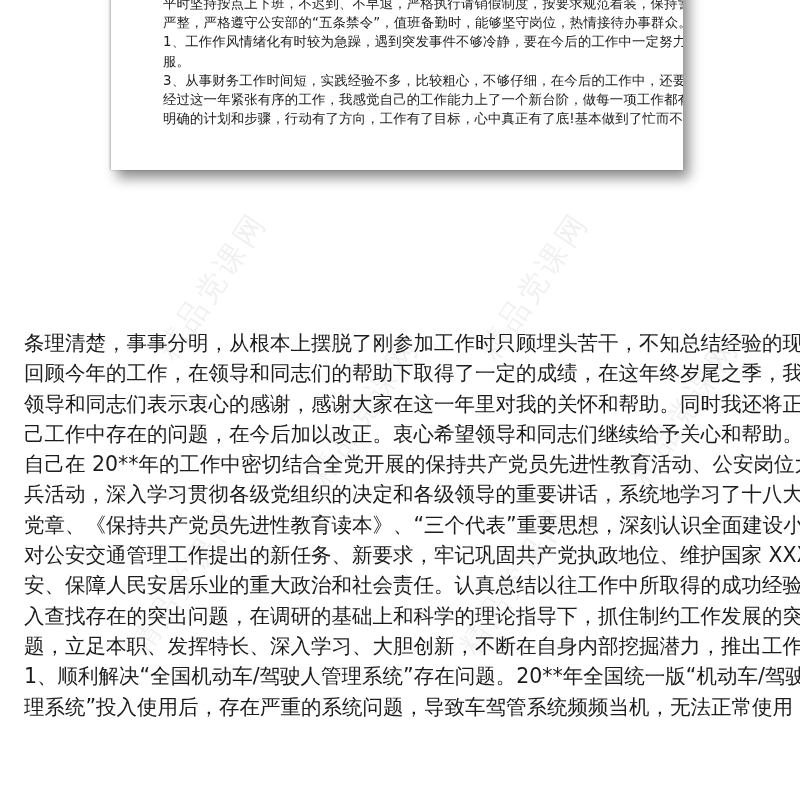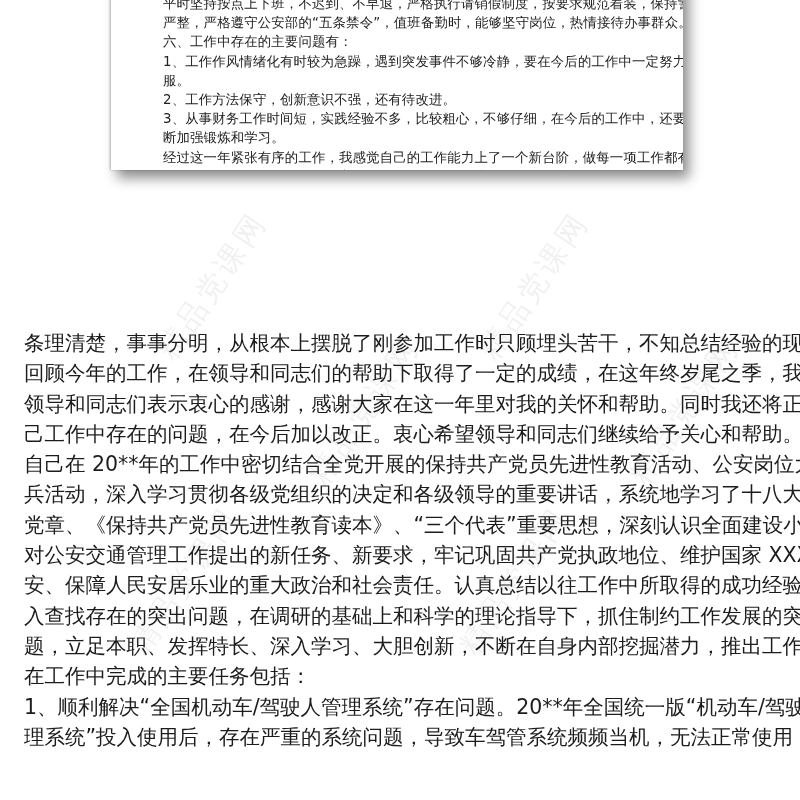--- a/index.html
+++ b/index.html
@@ -33,26 +33,23 @@
     pointer-events: none; letter-spacing: 4px;
   }
 </style>
 </head>
 <body>
 
 <div class="card">
   <div class="card-lines" id="card-lines">
       <div class="card-line j">平时坚持按点上下班，不迟到、不早退，严格执行请销假制度，按要求规范着装，保持警容</div>
       <div class="card-line">严整，严格遵守公安部的“五条禁令”，值班备勤时，能够坚守岗位，热情接待办事群众。</div>
-      <div class="card-line">六、工作中存在的主要问题有：</div>
       <div class="card-line j">1、工作作风情绪化有时较为急躁，遇到突发事件不够冷静，要在今后的工作中一定努力克</div>
       <div class="card-line">服。</div>
-      <div class="card-line">2、工作方法保守，创新意识不强，还有待改进。</div>
       <div class="card-line j">3、从事财务工作时间短，实践经验不多，比较粗心，不够仔细，在今后的工作中，还要不</div>
-      <div class="card-line">断加强锻炼和学习。</div>
       <div class="card-line j">经过这一年紧张有序的工作，我感觉自己的工作能力上了一个新台阶，做每一项工作都有了</div>
       <div class="card-line j">明确的计划和步骤，行动有了方向，工作有了目标，心中真正有了底!基本做到了忙而不乱，</div>
     </div>
 </div>
 
 <div class="wm" style="left:148px;top:345px;">精品党课网</div>
 <div class="wm" style="left:470px;top:345px;">精品党课网</div>
 <div class="wm" style="left:300px;top:470px;">精品党课网</div>
 <div class="wm" style="left:620px;top:470px;">精品党课网</div>
 <div class="wm" style="left:120px;top:640px;">精品党课网</div>
@@ -63,16 +60,15 @@
     <div class="line j">回顾今年的工作，在领导和同志们的帮助下取得了一定的成绩，在这年终岁尾之季，我向队</div>
     <div class="line j">领导和同志们表示衷心的感谢，感谢大家在这一年里对我的关怀和帮助。同时我还将正视自</div>
     <div class="line j">己工作中存在的问题，在今后加以改正。衷心希望领导和同志们继续给予关心和帮助。在下</div>
     <div class="line j">自己在 20**年的工作中密切结合全党开展的保持共产党员先进性教育活动、公安岗位大练</div>
     <div class="line j">兵活动，深入学习贯彻各级党组织的决定和各级领导的重要讲话，系统地学习了十八大报告、</div>
     <div class="line j">党章、《保持共产党员先进性教育读本》、“三个代表”重要思想，深刻认识全面建设小康社会</div>
     <div class="line j">对公安交通管理工作提出的新任务、新要求，牢记巩固共产党执政地位、维护国家 XXX 久</div>
     <div class="line j">安、保障人民安居乐业的重大政治和社会责任。认真总结以往工作中所取得的成功经验，深</div>
     <div class="line j">入查找存在的突出问题，在调研的基础上和科学的理论指导下，抓住制约工作发展的突出问</div>
     <div class="line j">题，立足本职、发挥特长、深入学习、大胆创新，不断在自身内部挖掘潜力，推出工作新举</div>
-    <div class="line">在工作中完成的主要任务包括：</div>
     <div class="line j">1、顺利解决“全国机动车/驾驶人管理系统”存在问题。20**年全国统一版“机动车/驾驶人管</div>
     <div class="line j">理系统”投入使用后，存在严重的系统问题，导致车驾管系统频频当机，无法正常使用，在</div>
   </div>
 
 </body></html>

